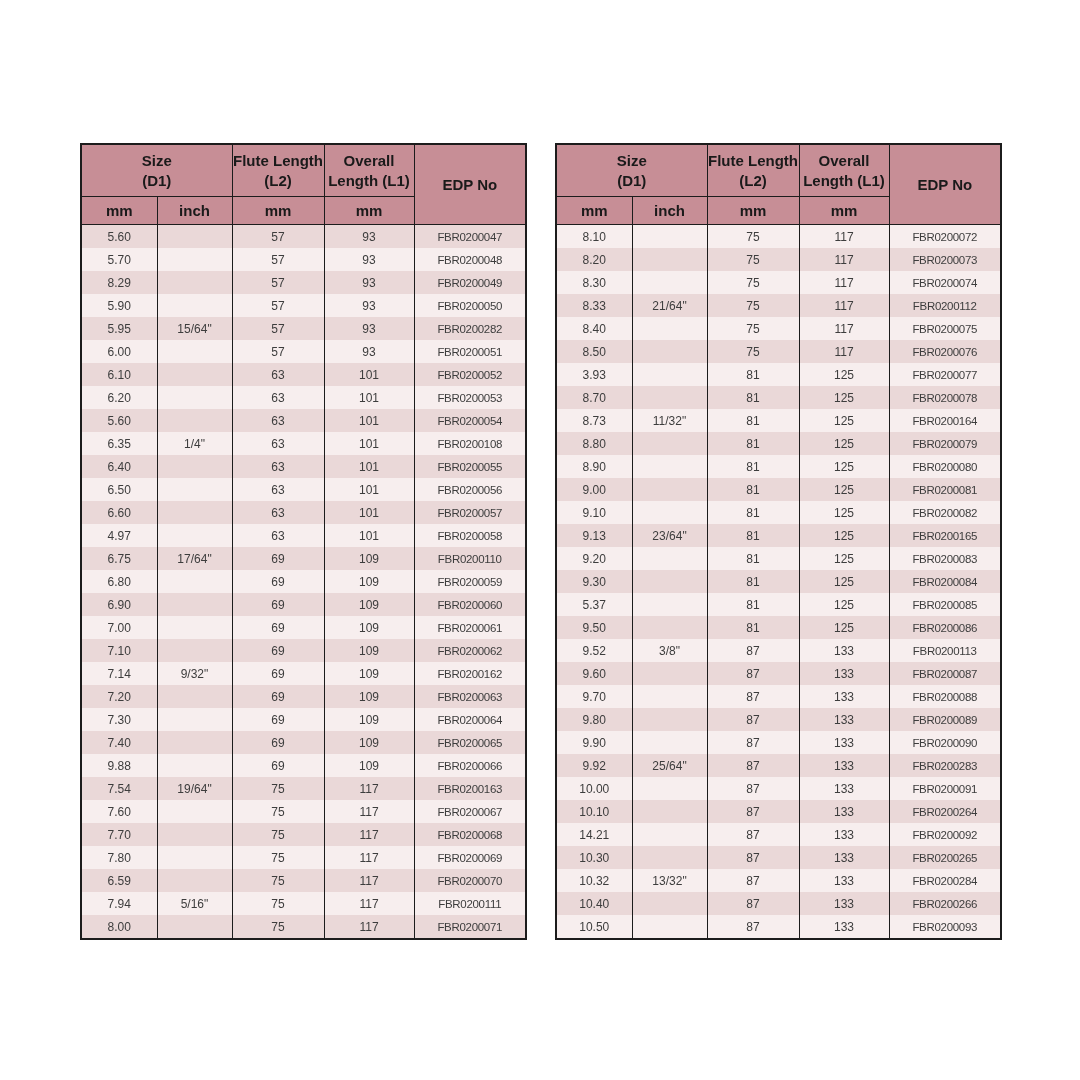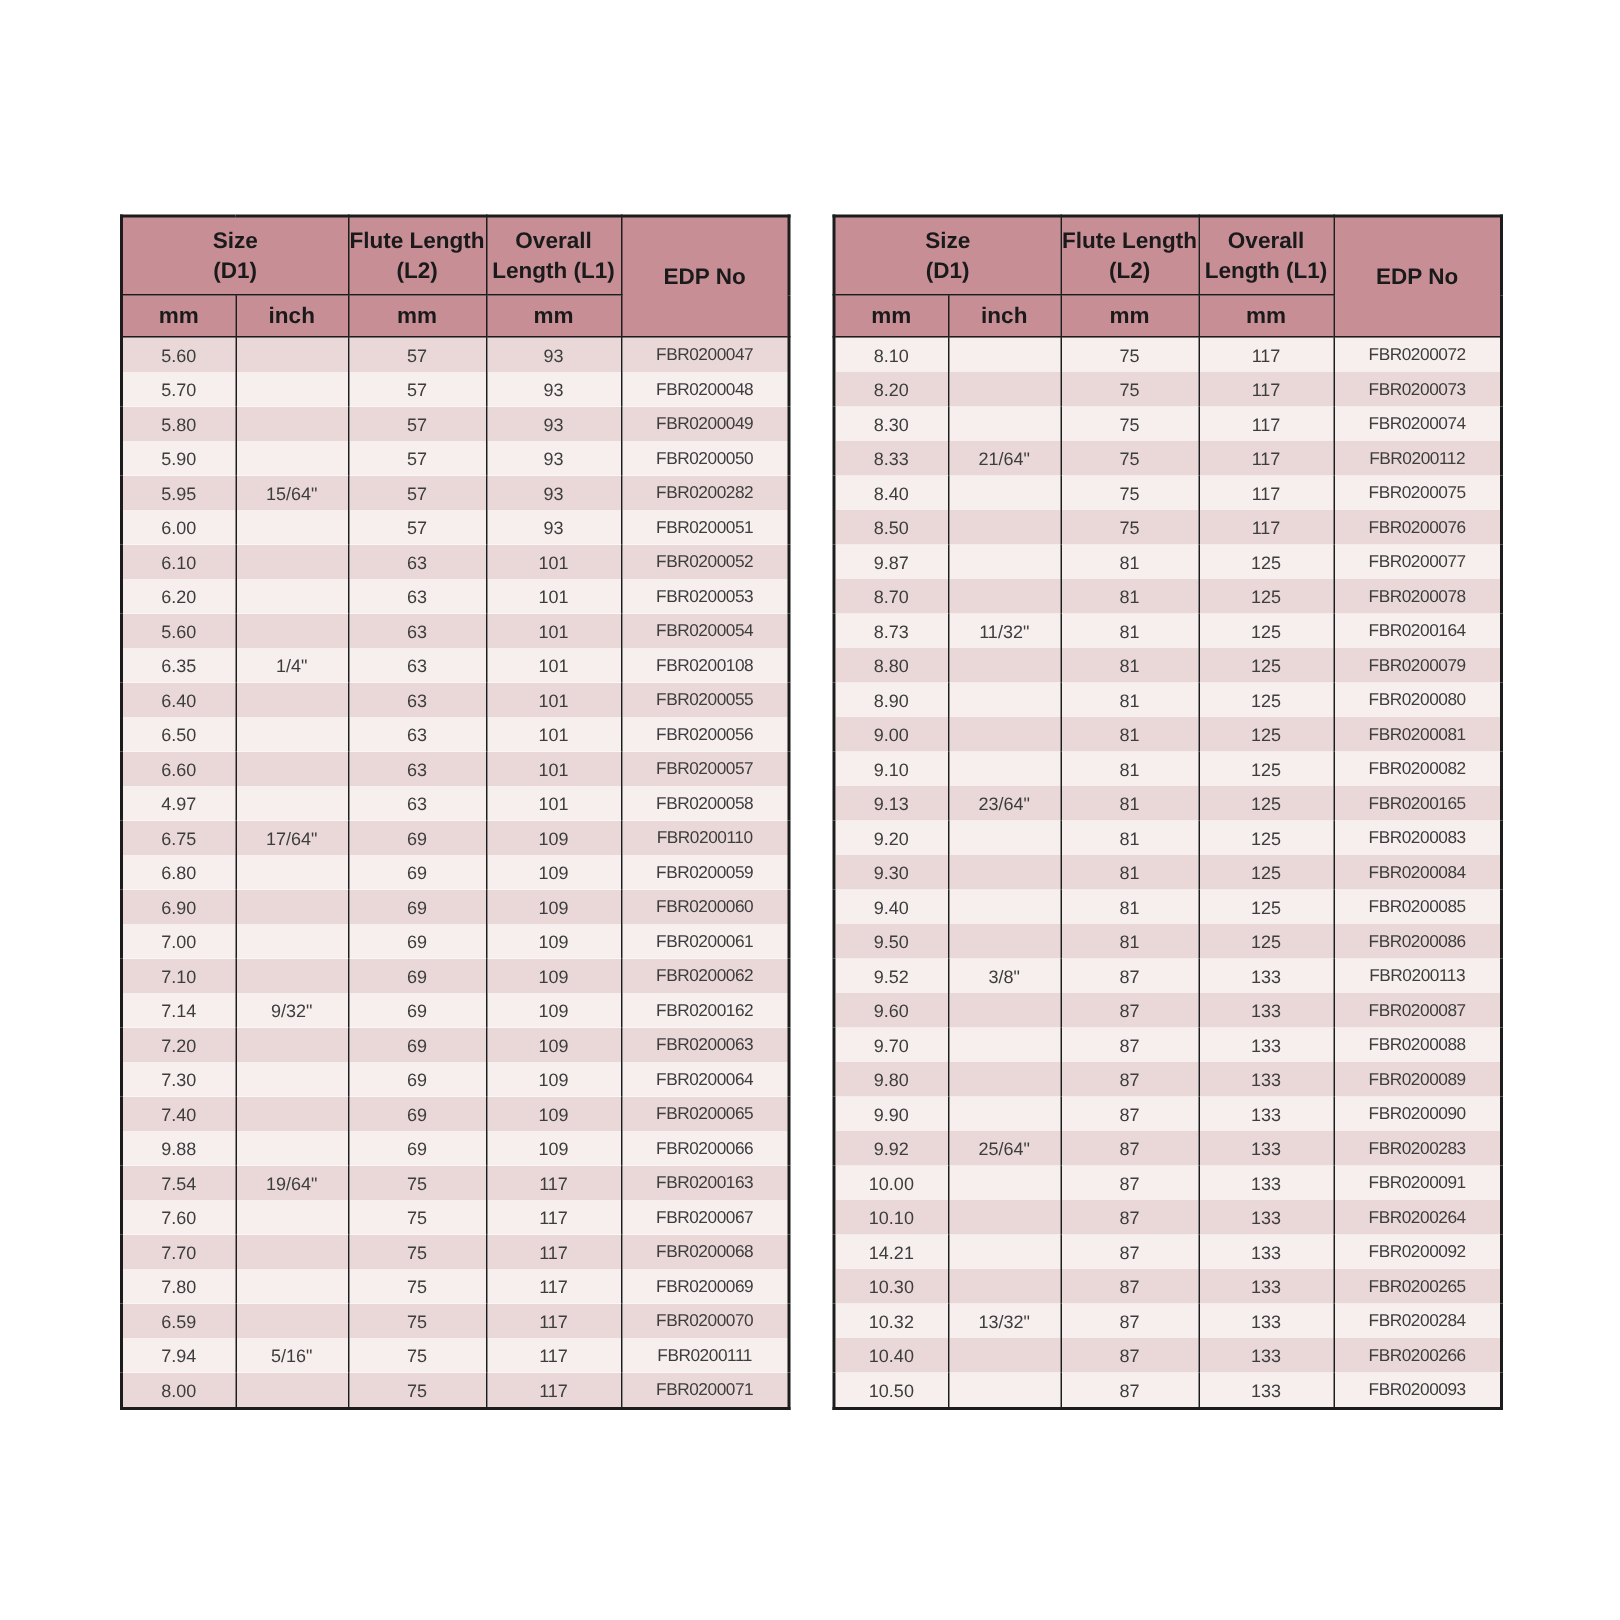--- a/index.html
+++ b/index.html
@@ -102,21 +102,21 @@
           <td class="edp">FBR0200047</td>
         </tr>
         <tr class="light">
           <td>5.70</td>
           <td></td>
           <td>57</td>
           <td>93</td>
           <td class="edp">FBR0200048</td>
         </tr>
         <tr class="dark">
-          <td>5.80</td>
+          <td>8.29</td>
           <td></td>
           <td>57</td>
           <td>93</td>
           <td class="edp">FBR0200049</td>
         </tr>
         <tr class="light">
           <td>5.90</td>
           <td></td>
           <td>57</td>
           <td>93</td>
@@ -376,21 +376,21 @@
           <td class="edp">FBR0200075</td>
         </tr>
         <tr class="dark">
           <td>8.50</td>
           <td></td>
           <td>75</td>
           <td>117</td>
           <td class="edp">FBR0200076</td>
         </tr>
         <tr class="light">
-          <td>9.87</td>
+          <td>3.93</td>
           <td></td>
           <td>81</td>
           <td>125</td>
           <td class="edp">FBR0200077</td>
         </tr>
         <tr class="dark">
           <td>8.70</td>
           <td></td>
           <td>81</td>
           <td>125</td>
@@ -446,21 +446,21 @@
           <td class="edp">FBR0200083</td>
         </tr>
         <tr class="dark">
           <td>9.30</td>
           <td></td>
           <td>81</td>
           <td>125</td>
           <td class="edp">FBR0200084</td>
         </tr>
         <tr class="light">
-          <td>9.40</td>
+          <td>5.37</td>
           <td></td>
           <td>81</td>
           <td>125</td>
           <td class="edp">FBR0200085</td>
         </tr>
         <tr class="dark">
           <td>9.50</td>
           <td></td>
           <td>81</td>
           <td>125</td>

